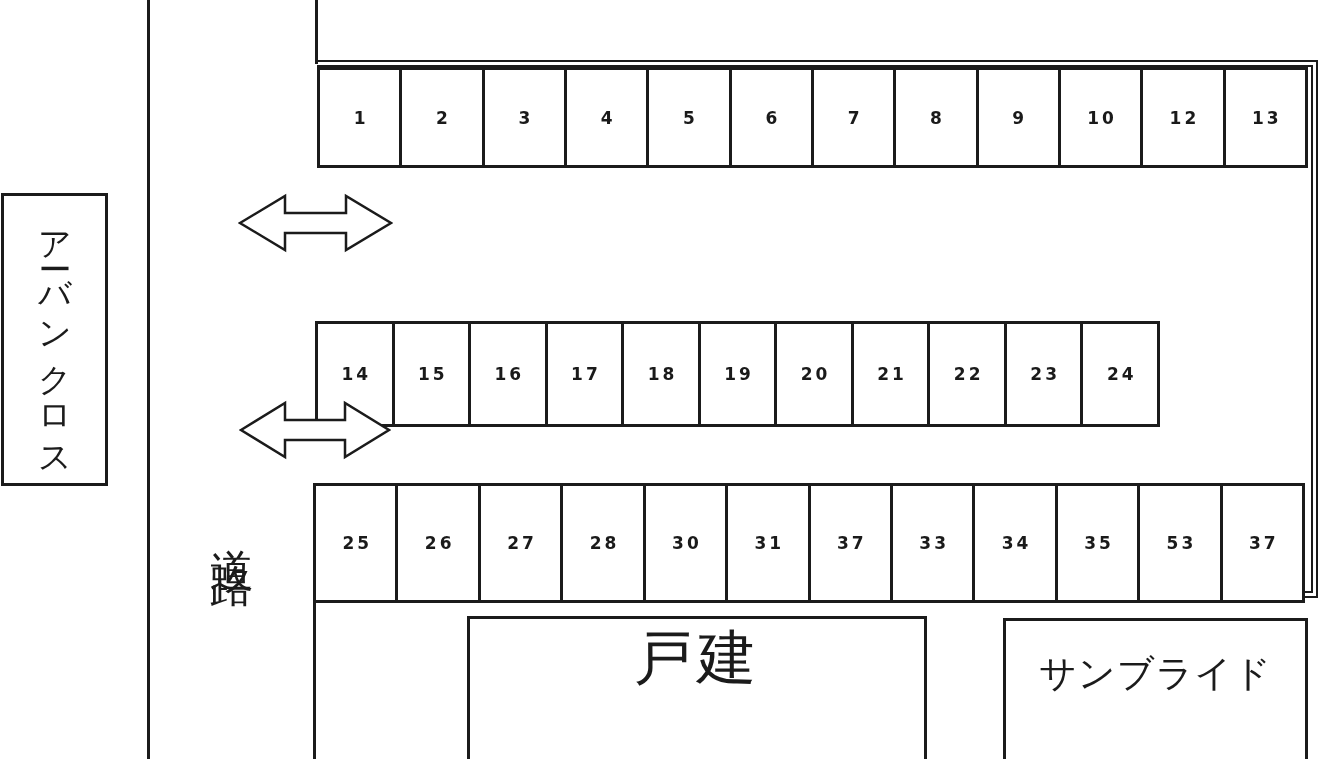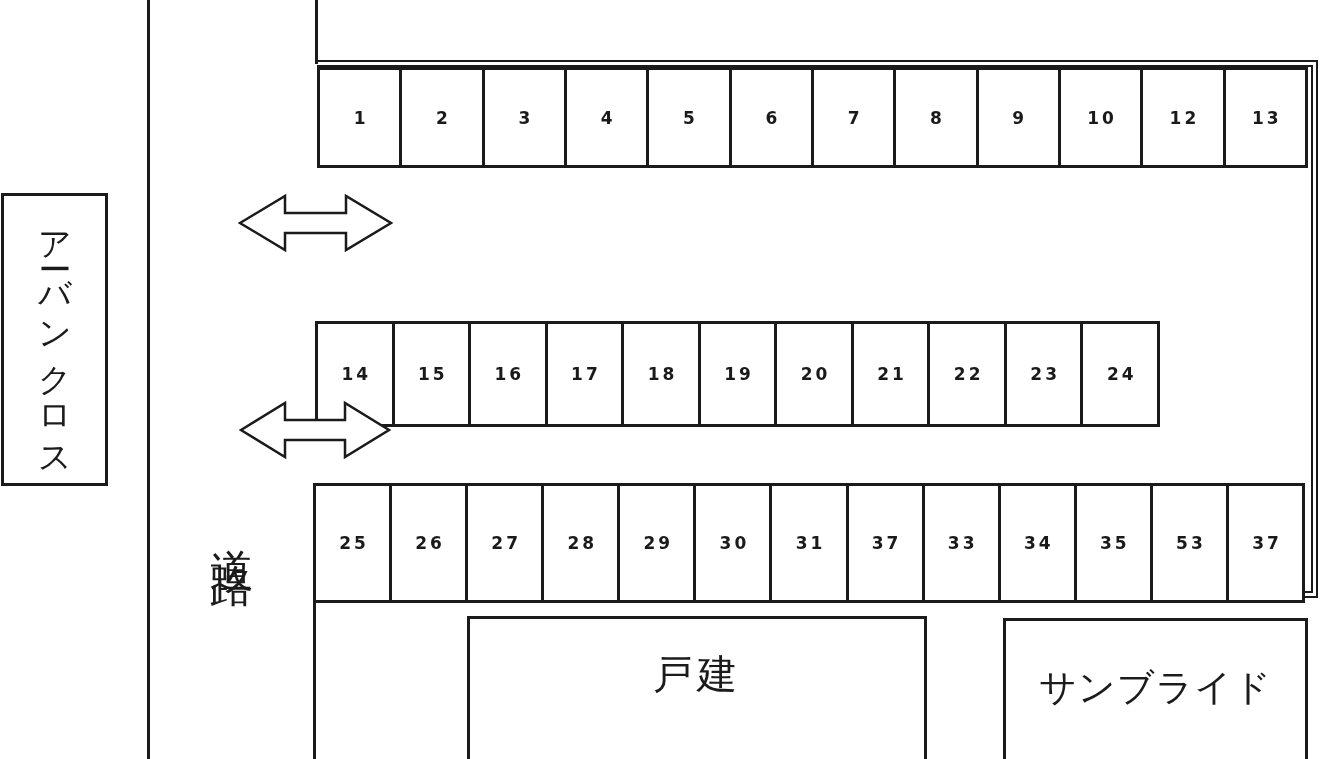--- a/index.html
+++ b/index.html
@@ -56,23 +56,23 @@
     letter-spacing:5px;
     color:#1b1b1b;
   }
   .road-label{
     position:absolute;left:203px;top:514px;
     writing-mode:vertical-rl;
     font-size:44px;letter-spacing:16px;
     color:#1b1b1b;
   }
   .house-box{left:467px;top:616px;width:460px;height:200px;align-items:flex-start;}
-  .house-box span{font-size:40px;letter-spacing:4px;margin-top:28px;}
+  .house-box span{font-size:59px;letter-spacing:4px;}
   .sunbride-box{left:1003px;top:618px;width:305px;height:200px;align-items:flex-start;}
-  .sunbride-box span{font-size:37px;letter-spacing:1px;margin-top:42px;}
+  .sunbride-box span{font-size:37px;letter-spacing:1px;margin-top:28px;}
 </style>
 </head>
 <body>
 
 <div class="canvas">
 
   <div class="label-box building-left">
     <span class="v-text">アーバンクロス</span>
   </div>
 
@@ -117,21 +117,20 @@
 
   <svg class="arrow" style="left:239px;top:398px" width="152" height="64" viewBox="0 0 152 64">
     <polygon points="2,32 46,5 46,22 106,22 106,5 150,32 106,59 106,42 46,42 46,59" fill="#ffffff" stroke="#1b1b1b" stroke-width="2.5" stroke-linejoin="miter"></polygon>
   </svg>
 
   <div class="row row3">
       <div class="space">25</div>
       <div class="space">26</div>
       <div class="space">27</div>
       <div class="space">28</div>
-      <div class="space">29</div>
       <div class="space">30</div>
       <div class="space">31</div>
       <div class="space">37</div>
       <div class="space">33</div>
       <div class="space">34</div>
       <div class="space">35</div>
       <div class="space">53</div>
       <div class="space">37</div>
     </div>
 

